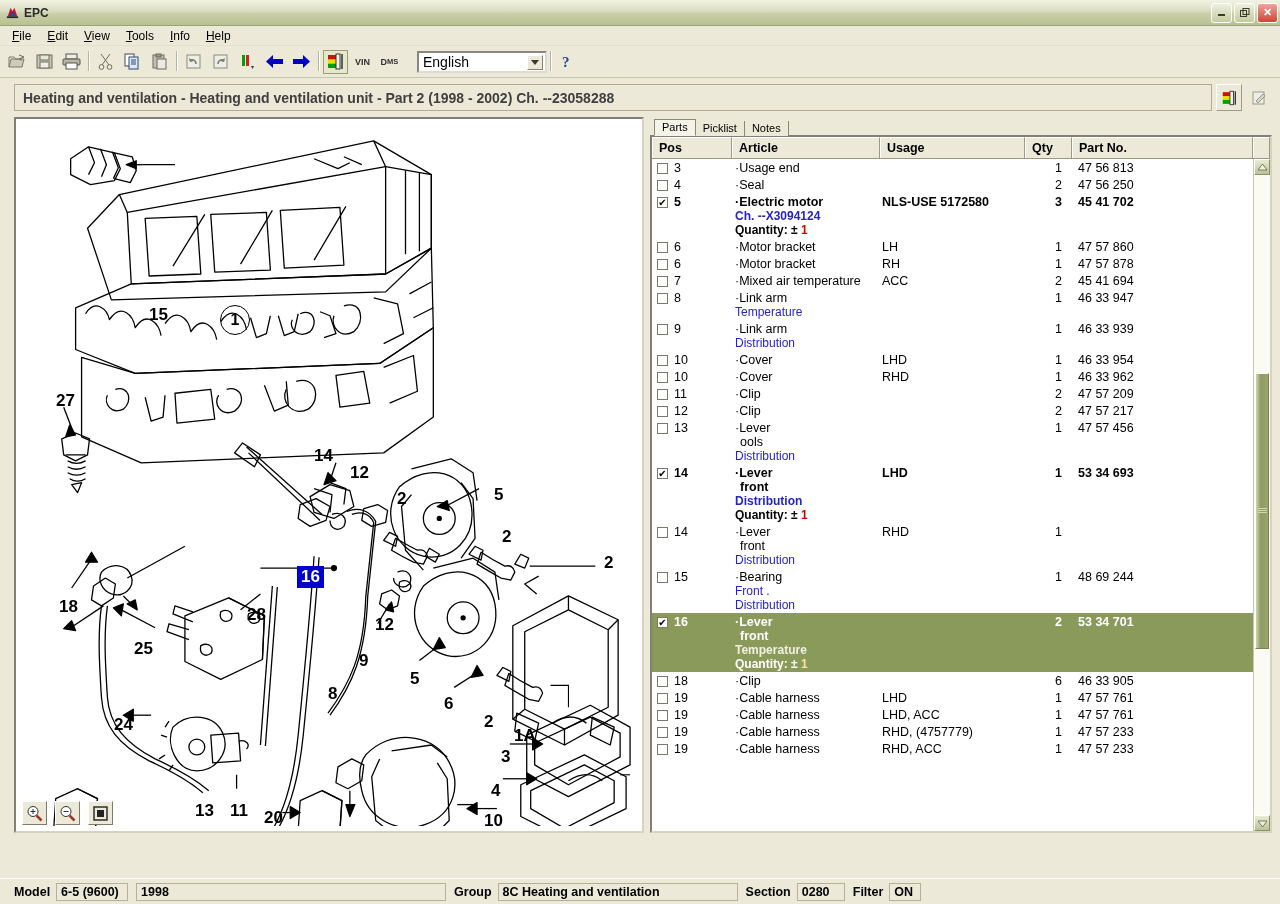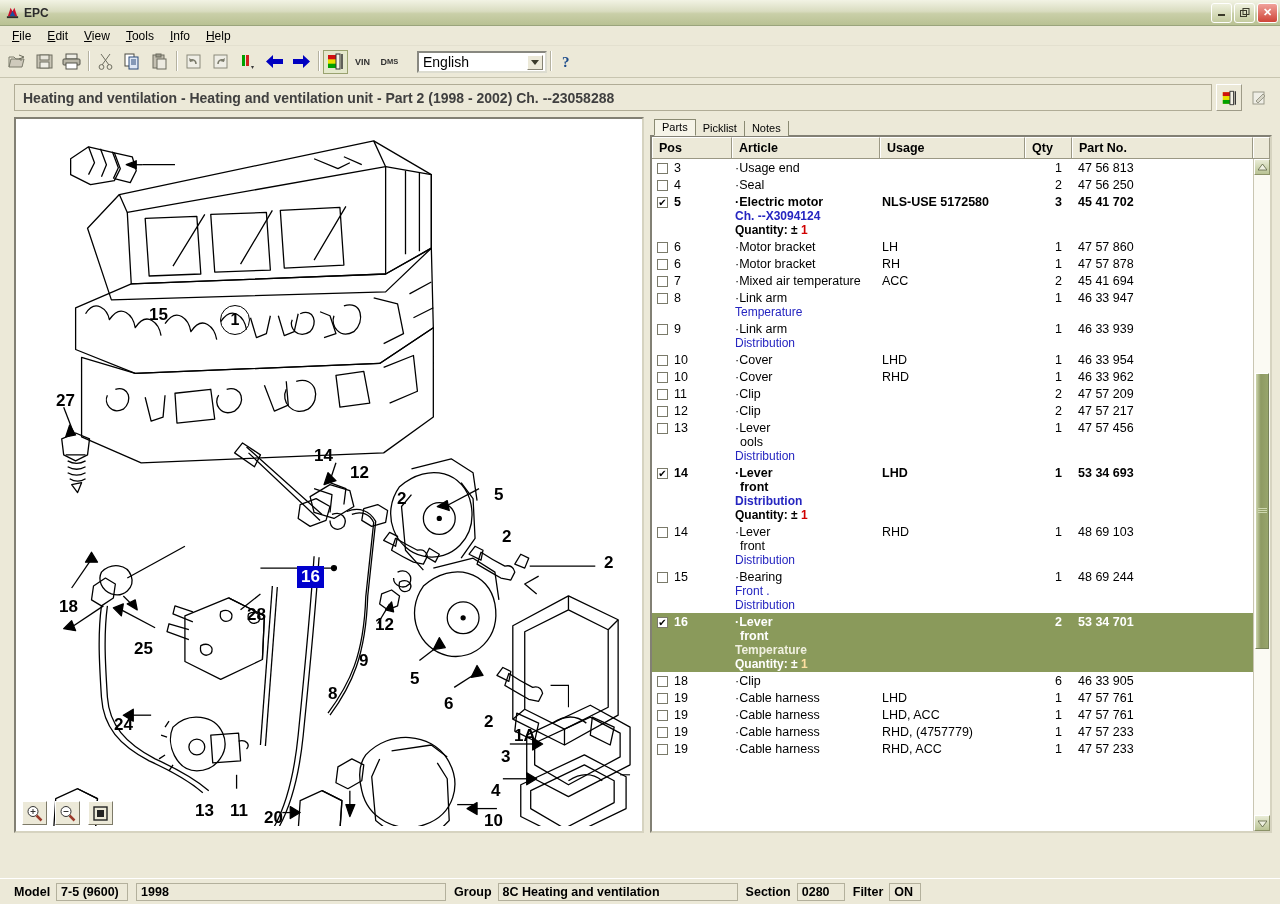--- a/index.html
+++ b/index.html
@@ -974,21 +974,20 @@
                   <span class="chk"></span>
                   <span class="posnum">14</span>
                 </div>
                 <div class="c-art cmain">
                   <div>·Lever</div>
                   <div class="art-line2">front</div>
                   <div class="sub-note">Distribution</div>
                 </div>
                 <div class="c-use cmain">RHD</div>
                 <div class="c-qty cmain">1</div>
-                <div class="c-pn cmain">48 69 103</div>
               </div>
               <div class="row">
                 <div class="c-pos">
                   <span class="chk"></span>
                   <span class="posnum">15</span>
                 </div>
                 <div class="c-art cmain">
                   <div>·Bearing</div>
                   <div class="sub-note">Front .</div>
                   <div class="sub-note">Distribution</div>
@@ -1095,21 +1094,21 @@
                 </svg>
             </div>
           </div>
         </div>
       </div>
     </div>
   </div>
 
   <div id="statusbar">
     <span class="sb-lab">Model</span>
-    <span class="sb-val" style="width:72px">7-5 (9600)</span>
+    <span class="sb-val" style="width:72px">6-5 (9600)</span>
     <span class="sb-val" style="width:310px">1998</span>
     <span class="sb-lab">Group</span>
     <span class="sb-val" style="width:240px">8C Heating and ventilation</span>
     <span class="sb-lab">Section</span>
     <span class="sb-val" style="width:48px">0280</span>
     <span class="sb-lab">Filter</span>
     <span class="sb-val" style="width:32px">ON</span>
   </div>
 
 </div>

